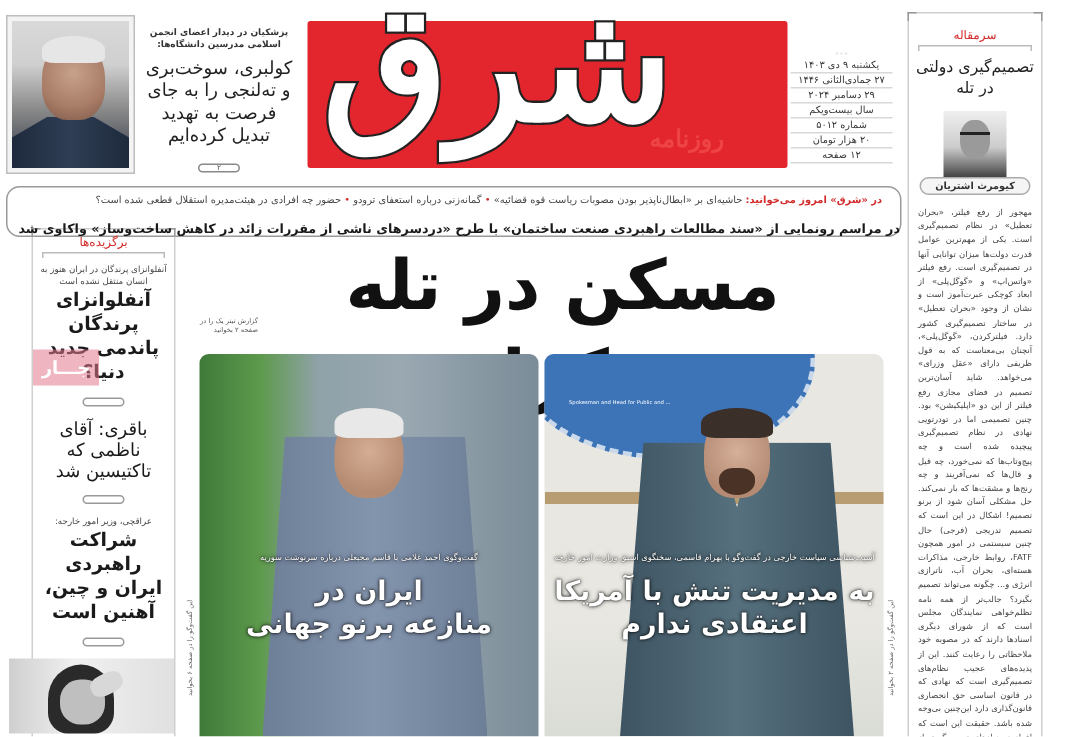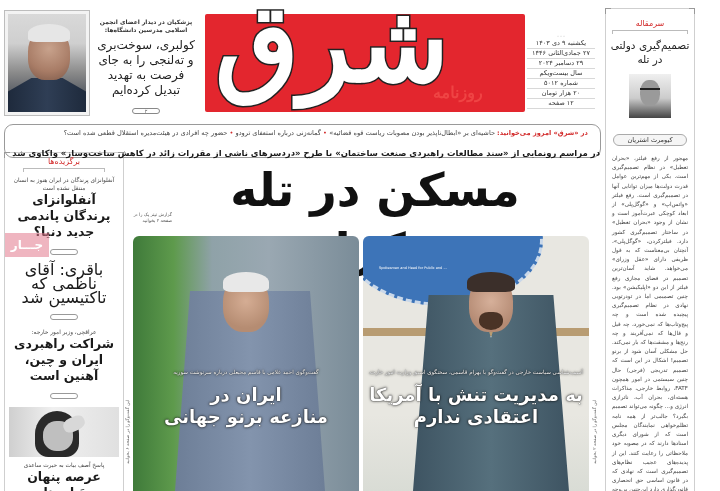--- a/index.html
+++ b/index.html
@@ -68,48 +68,48 @@
   .editorial .label { margin-top: 10px; text-align: center; font-size: 8px; color: #d32c2c; }
   .editorial .label-rule { margin: 2px auto 0; width: 76px; height: 4px; border-top: 1px solid #bbb; border-left: 1px solid #bbb; border-right: 1px solid #bbb; }
   .editorial .title { margin-top: 4px; text-align: center; font-size: 10.5px; line-height: 14px; color: #222; }
   .author-photo {
     margin: 8px auto 0; width: 42px; height: 44px;
     background: linear-gradient(180deg, #efefef 0%, #cccccc 55%, #444 100%); position: relative;
   }
   .author-photo .face { position: absolute; left: 11px; top: 6px; width: 20px; height: 26px; border-radius: 45%; background: #9a9a9a; }
   .author-photo .glasses { position: absolute; left: 11px; top: 14px; width: 20px; height: 4px; border-top: 2px solid #222; }
   .author-name {
-    margin: 16px auto 0; width: 74px; height: 12px; border: 1px solid #aaa; border-radius: 6px;
-    text-align: center; font-size: 6.5px; line-height: 10px; color: #333; background: #f5f5f5;
+    margin: 0 auto 0; width: 74px; height: 12px; border: 1px solid #aaa; border-radius: 6px;
+    text-align: center; font-size: 6.5px; line-height: 10px; color: #333; background: #f5f5f5; font-weight: bold;
   }
   .editorial-body {
     margin: 8px 6px 0; font-size: 5.6px; line-height: 9.2px; color: #444; text-align: justify;
   }
 
   
   .teaser-bar {
     position: absolute; left: 4px; top: 124px; width: 597px; height: 34px;
     border: 1px solid #9a9a9a; border-radius: 9px;
     font-size: 6.6px; line-height: 16px; white-space: nowrap; overflow: hidden; padding: 0 12px;
     color: #444;
   }
   .teaser-bar .lead { color: #d32c2c; font-weight: bold; }
   .teaser-bar .dot { color: #d32c2c; }
 
   
   .highlights {
-    position: absolute; left: 4px; top: 152px; width: 120px; height: 339px;
+    position: absolute; left: 21px; top: 152px; width: 96px; height: 339px;
     border: 1px solid #cfcfcf; border-bottom: none;
   }
   .highlights .label { margin-top: 4px; text-align: center; font-size: 8px; color: #d32c2c; }
   .highlights .label-rule { margin: 2px auto 0; width: 82px; height: 4px; border-top: 1px solid #bbb; border-left: 1px solid #bbb; border-right: 1px solid #bbb; }
   .hl-item { text-align: center; margin-top: 4px; padding: 0 4px; }
   .hl-kicker { font-size: 5.8px; line-height: 8px; color: #444; }
   .hl-title { font-size: 12.5px; line-height: 16px; font-weight: bold; color: #1a1a1a; }
-  .hl-title.med { font-size: 16px; line-height: 14px; font-weight: normal; }
+  .hl-title.med { font-size: 12px; line-height: 14px; font-weight: normal; }
   .hl-page { display: inline-block; margin-top: 2px; width: 28px; height: 6px; border: 1px solid #999; border-radius: 3px; }
   .watermark {
     position: absolute; left: 0; top: 80px; width: 44px; height: 24px;
     background: rgba(226, 120, 140, 0.55); color: #fff; font-size: 12px; font-weight: bold;
     line-height: 24px; text-align: center; direction: rtl;
   }
   .saedi-photo {
     margin: 4px auto 0; width: 110px; height: 50px; position: relative;
     background: linear-gradient(90deg, #cfcfcf 0%, #f0f0f0 40%, #e0e0e0 100%);
   }

